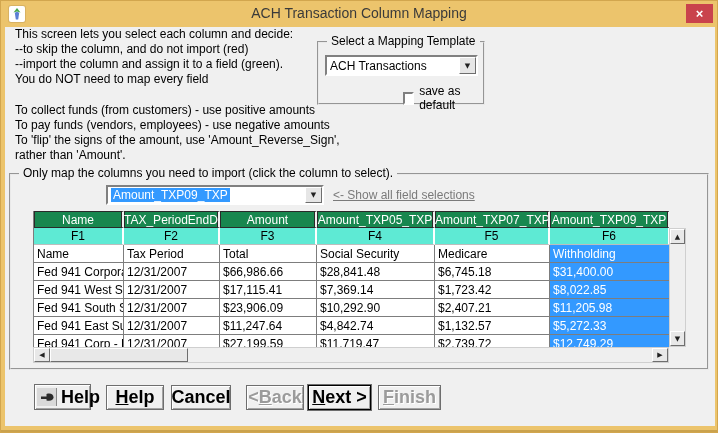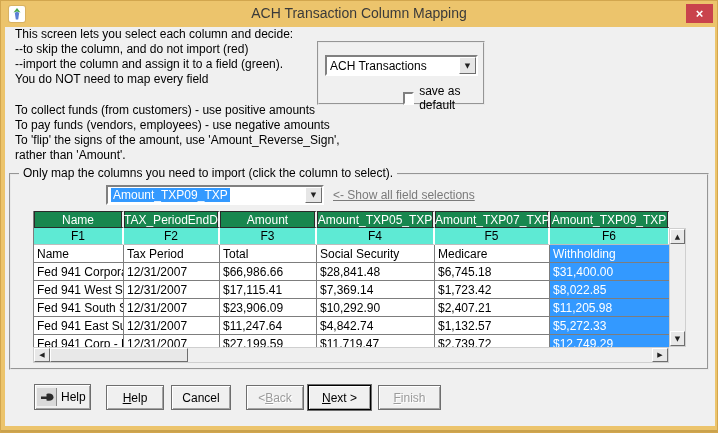--- a/index.html
+++ b/index.html
@@ -80,21 +80,21 @@
     font-family:"DejaVu Sans",sans-serif; font-size:7px; color:#222; flex:none; }
   .vscroll .sb-btn { width:15px; height:15px; }
   .hscroll .sb-btn { width:16px; height:14px; }
   .h-thumb { width:138px; height:14px; background:#e8e8e8; border:1px solid;
     border-color:#fff #6e6e6e #6e6e6e #fff; flex:none; }
   .h-track { flex:1; }
 
   
   .btn { position:absolute; top:358px; height:25px; background:#f0f0f0;
     border:1px solid #6e6e6e; box-shadow:inset 1px 1px 0 #fff, inset -1px -1px 0 #a3a3a3;
-    display:flex; align-items:center; justify-content:center; font-size:12px; cursor:default; }
+    display:flex; align-items:center; justify-content:center; font-size:18px; cursor:default;font-weight:bold; }
   .btn.disabled { color:#9b9b9b; text-shadow:1px 1px 0 #fff; }
   .btn.default { border:1px solid #000;
     box-shadow:0 0 0 1px #6e6e6e, inset 1px 1px 0 #fff, inset -1px -1px 0 #a3a3a3; }
   #btn-help-icon { left:29px; top:357px; width:57px; height:26px; justify-content:flex-start; padding:2px; }
   #btn-help   { left:101px; width:58px; }
   #btn-cancel { left:166px; width:60px; }
   #btn-back   { left:241px; width:58px; }
   #btn-next   { left:303px; width:63px; }
   #btn-finish { left:373px; width:63px; }
   .help-ico { width:20px; height:18px; background:#d9d9d9; border-right:1px solid #8a8a8a;
@@ -127,20 +127,21 @@
         <div>You do NOT need to map every field</div>
       </div>
     <div class="intro" id="intro2">
         <div>To collect funds (from customers) - use positive amounts</div>
         <div>To pay funds (vendors, employees) - use negative amounts</div>
         <div>To 'flip' the signs of the amount, use 'Amount_Reverse_Sign',</div>
         <div>rather than 'Amount'.</div>
       </div>
 
     <div class="groupbox" id="template-box">
+      <span class="legend">Select a Mapping Template</span>
       <div class="combo" id="template-combo">
         <span class="val">ACH Transactions</span>
         <span class="drop-btn">▼</span>
       </div>
       <div class="checkbox-row">
         <span class="checkbox"></span>
         <span>save as default</span>
       </div>
     </div>
 

